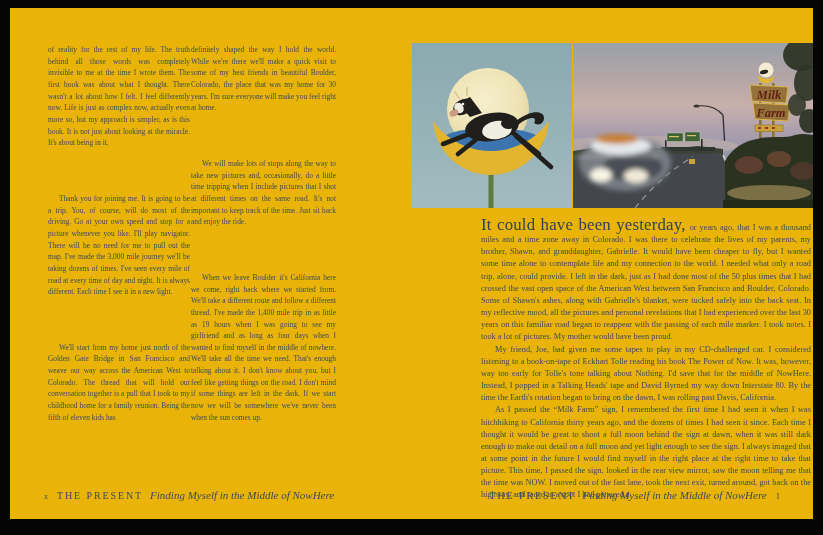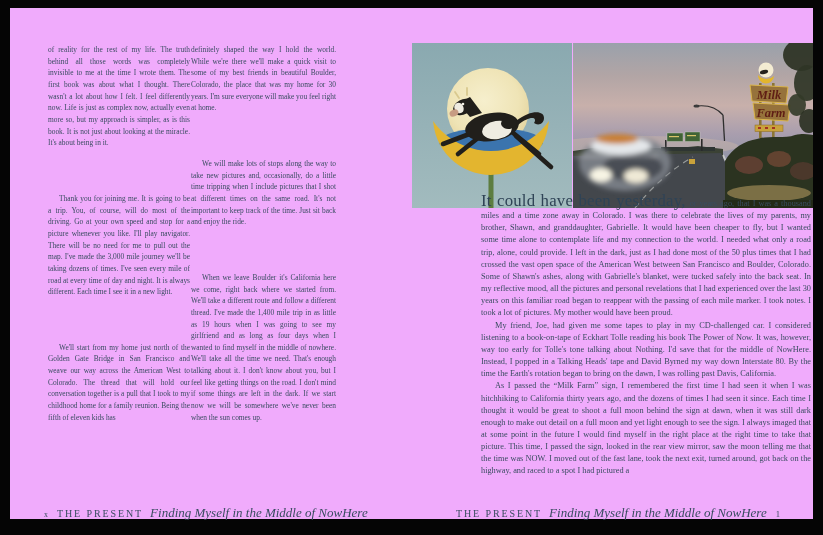--- a/index.html
+++ b/index.html
@@ -1,48 +1,48 @@
 <!DOCTYPE html>
 <html><head>
 <meta charset="utf-8">
 <style>
   html,body{margin:0;padding:0;}
   body{width:823px;height:535px;background:#050505;position:relative;overflow:hidden;
        font-family:"Liberation Serif", serif;}
-  .page-area{position:absolute;left:10px;top:8px;width:803px;height:511px;background:#f0abfc;}
+  .page-area{position:absolute;left:10px;top:8px;width:803px;height:511px;background:#eab308;}
 
   
   .col{position:absolute;top:36px;color:#394c60;}
   .col1{left:38px;width:142px;}
   .col2{left:181px;width:145px;}
   .col p{margin:0;text-align:justify;font-size:7.4px;line-height:11.65px;}
   .col p.ind{text-indent:11px;margin-top:44px;}
 
   
-  .rtext{position:absolute;left:471px;top:187px;width:330px;color:#394c60;}
+  .rtext{position:absolute;left:471px;top:211px;width:330px;color:#394c60;}
   .rtext p{margin:0;text-align:justify;font-size:8.3px;line-height:12.15px;}
   .rtext p.ind{text-indent:14px;}
   .opening{font-size:16.8px;letter-spacing:.2px;color:#2f4356;margin-right:4px;}
 
   
   .photo{position:absolute;top:35px;overflow:hidden;}
   .photo1{left:402px;width:160px;height:165px;}
   .photo2{left:563px;width:240px;height:165px;}
   .photo svg{display:block;}
   .photo2 svg{filter:blur(.45px);}
 
   
   .footer{position:absolute;top:481px;display:flex;align-items:baseline;color:#394c60;}
   .lfooter{left:34px;}
   .rfooter{right:33px;}
   .folio{font-size:8.6px;}
   .lfooter .folio{margin-right:9px;font-size:7.8px;}
   .rfooter .folio{margin-left:9px;}
   .chapter{font-size:10px;letter-spacing:1.9px;margin-right:7px;}
-  .btitle{font-style:italic;font-size:13px;margin-top:16px;}
+  .btitle{font-style:italic;font-size:11px;}
 </style>
 </head>
 <body>
 
 <div class="page-area">
 
   <div class="col col1">
     <p>of reality for the rest of my life. The truth behind all those words was completely invisible to me at the time I wrote them. The first book was about what I thought. There wasn't a lot about how I felt. I feel differently now. Life is just as complex now, actually even more so, but my approach is simpler, as is this book. It is not just about looking at the miracle. It's about being in it.</p>
     <p class="ind">Thank you for joining me. It is going to be a trip. You, of course, will do most of the driving. Go at your own speed and stop for a picture whenever you like. I'll play navigator. There will be no need for me to pull out the map. I've made the 3,000 mile journey we'll be taking dozens of times. I've seen every mile of road at every time of day and night. It is always different. Each time I see it in a new light.</p>
     <p class="ind">We'll start from my home just north of the Golden Gate Bridge in San Francisco and weave our way across the American West to Colorado. The thread that will hold our conversation together is a pull that I took to my childhood home for a family reunion. Being the fifth of eleven kids has</p>

